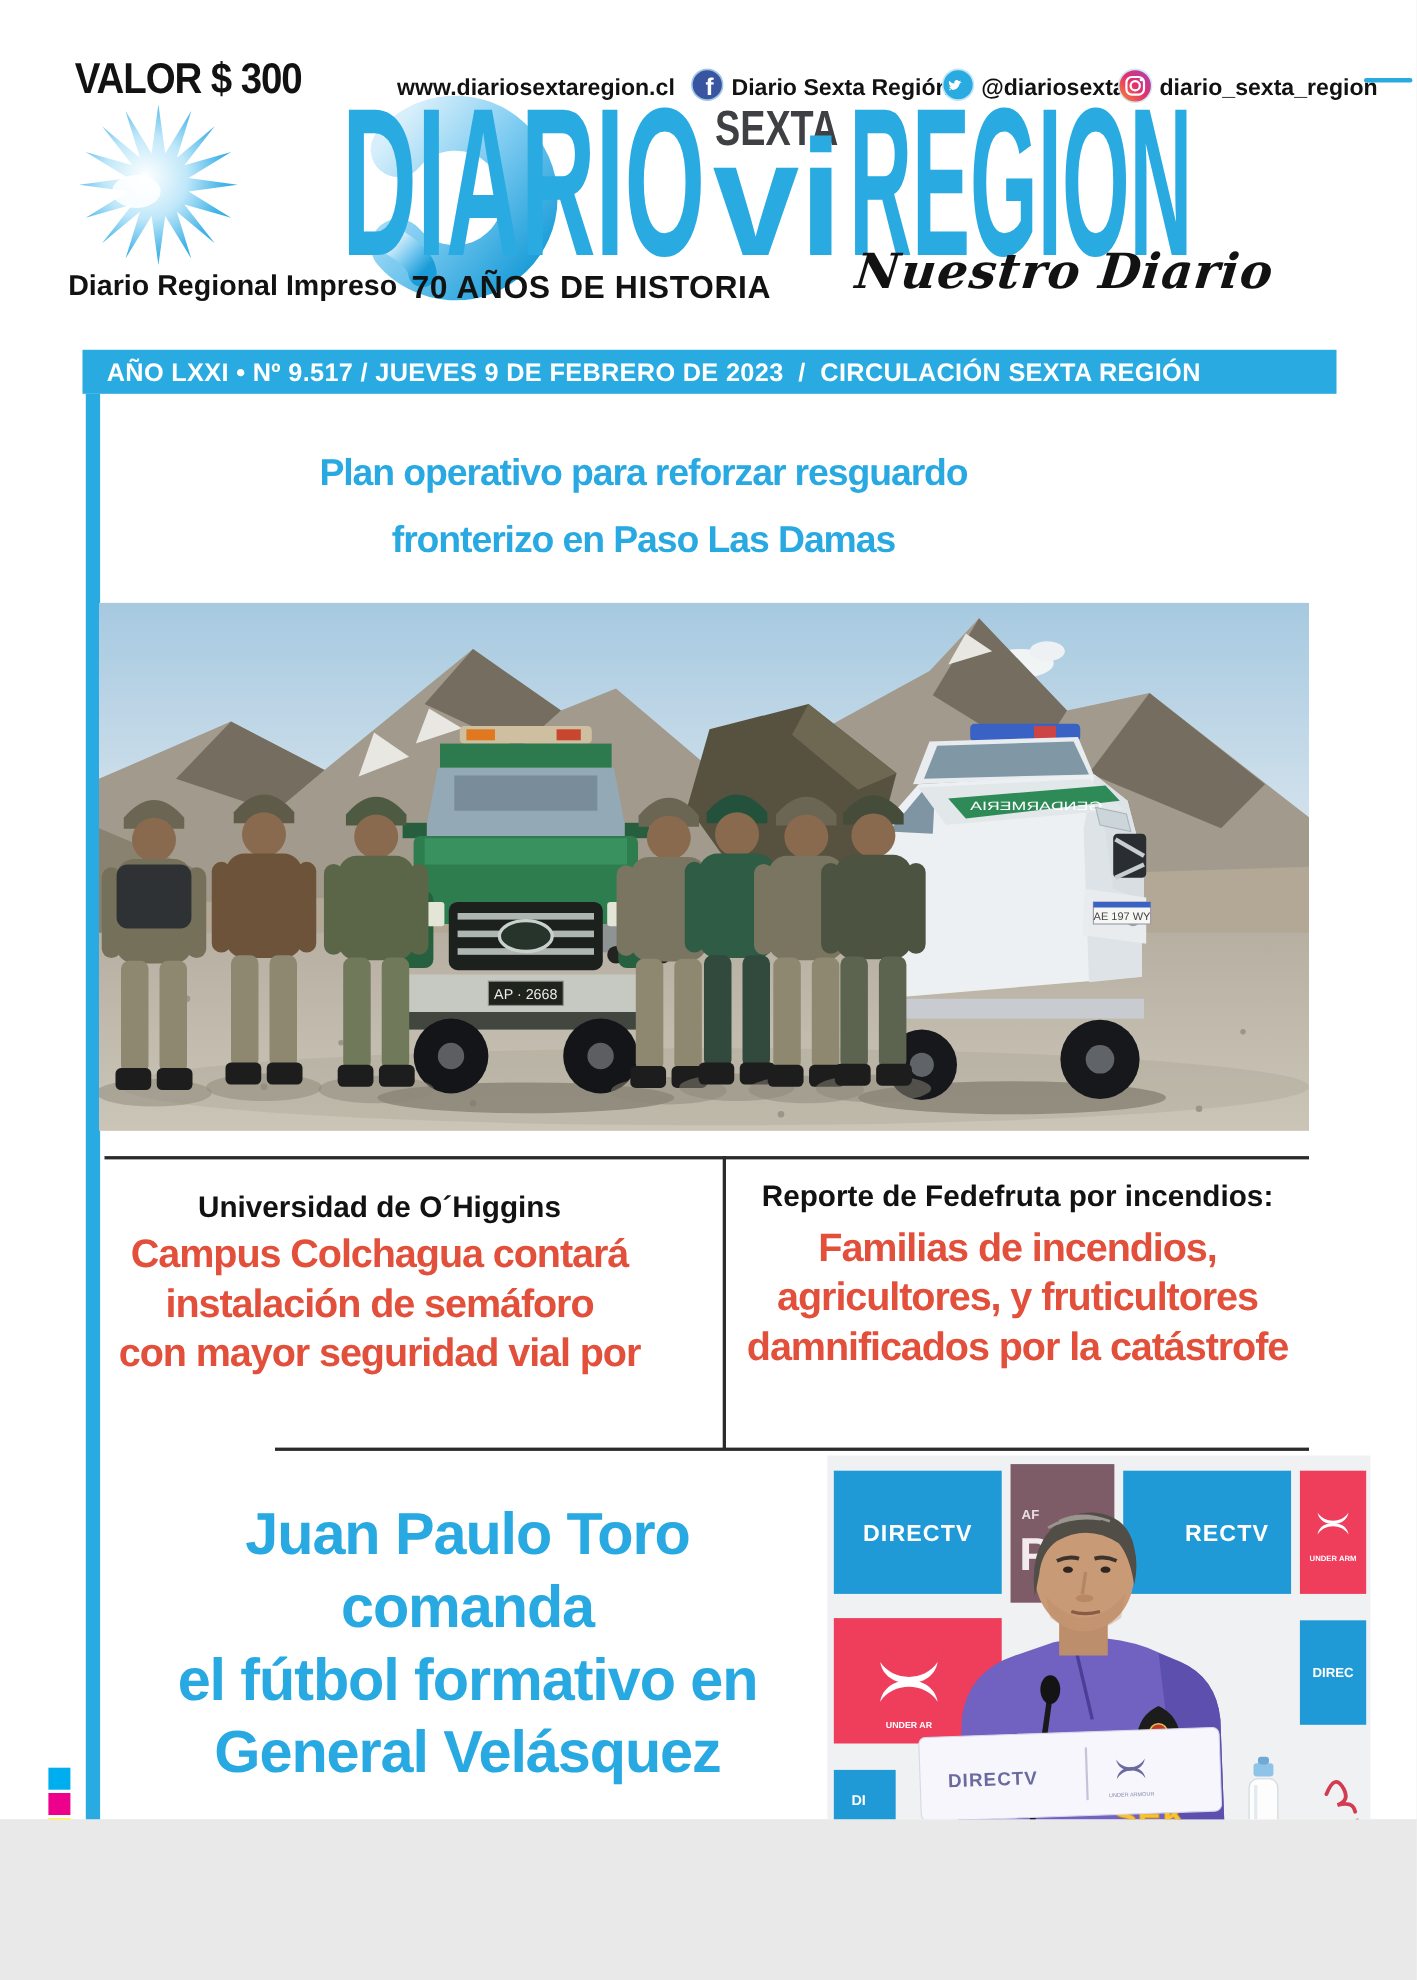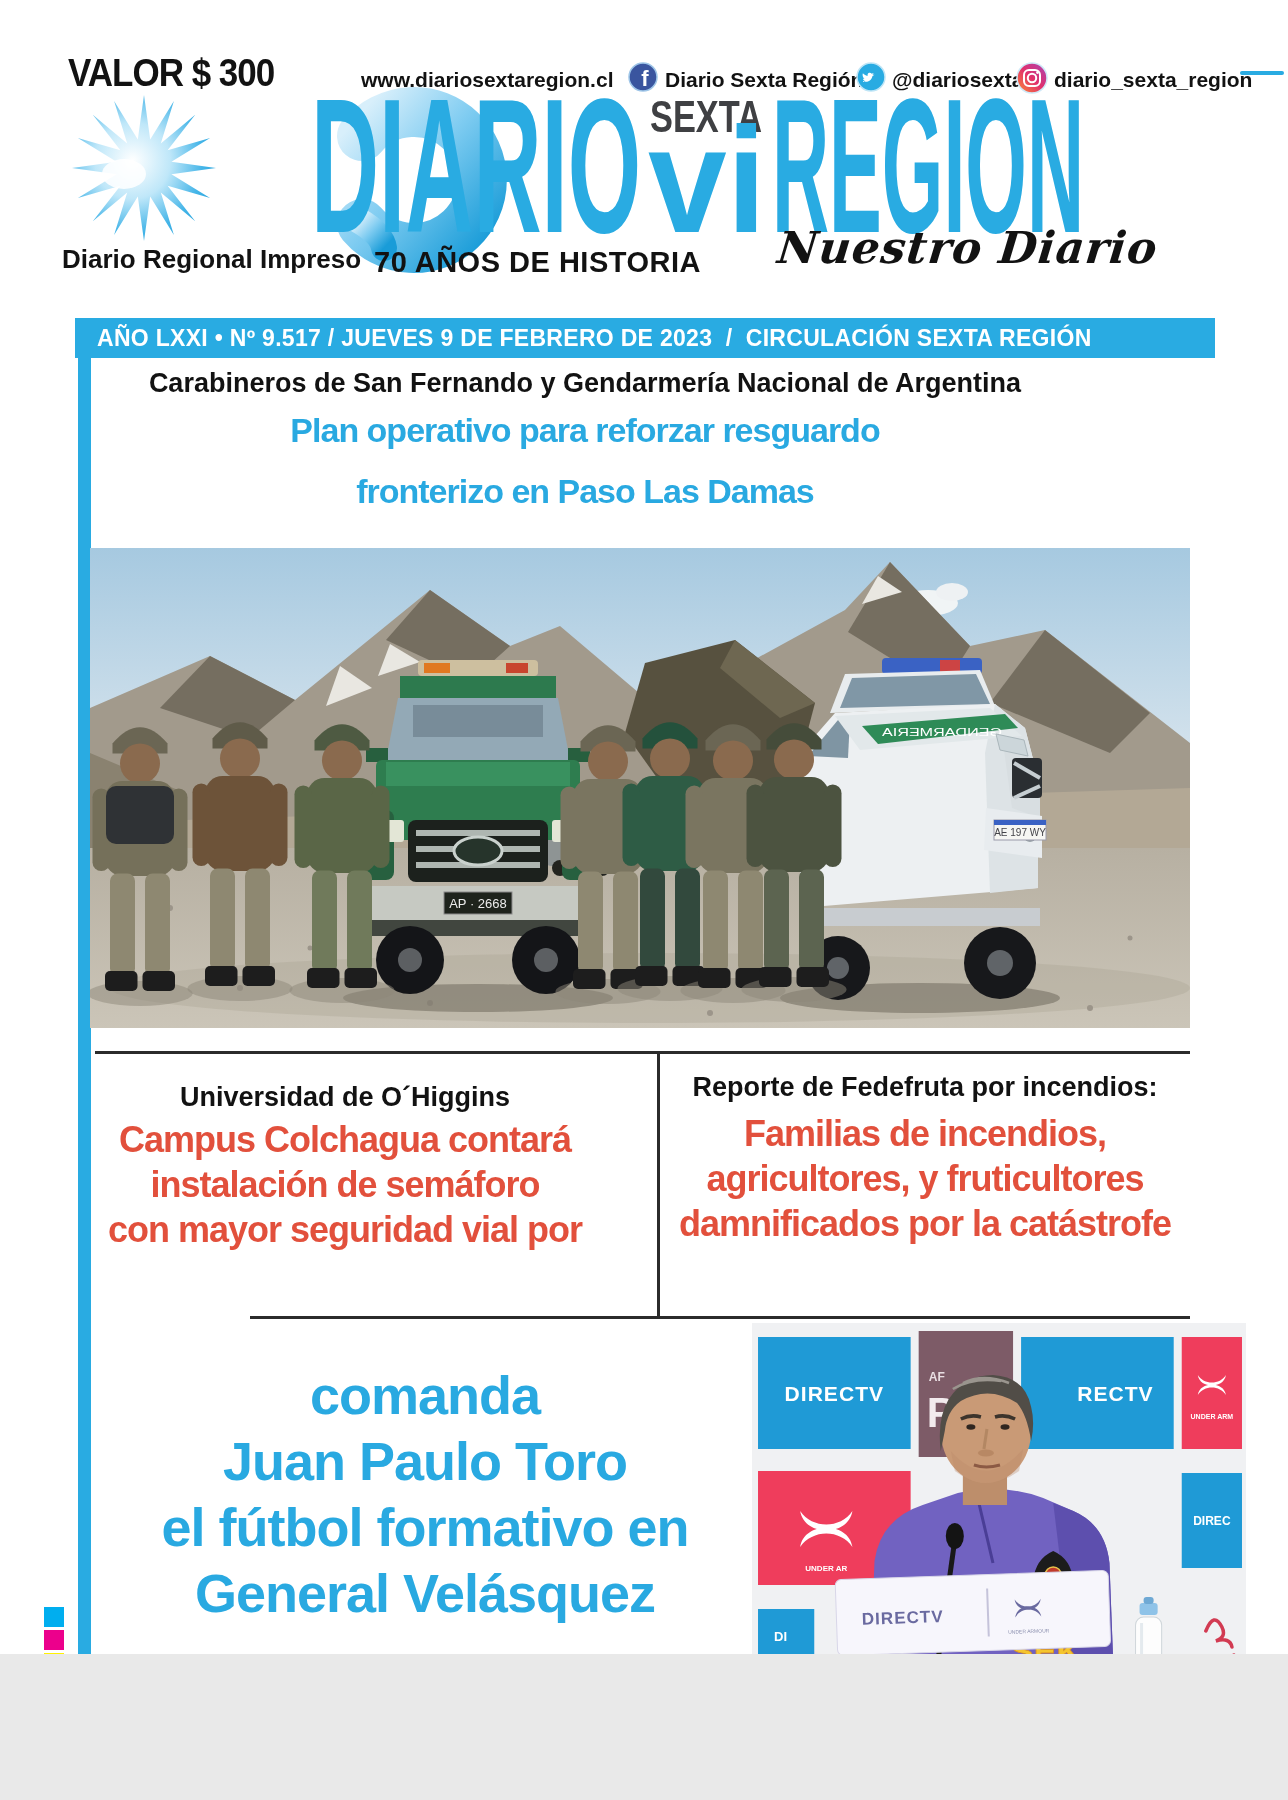--- a/index.html
+++ b/index.html
@@ -96,21 +96,20 @@
     <text x="714" y="150" font-size="192" font-weight="700" fill="#29ABE2" textLength="312" lengthAdjust="spacingAndGlyphs">REGION</text>
   </svg>
 
   <div class="abs tagline" style="left:778px;top:222px;">Nuestro Diario</div>
   <div class="abs mh-left" style="left:62px;top:244px;">Diario Regional Impreso</div>
   <div class="abs mh-center" style="left:374px;top:246px;">70 AÑOS DE HISTORIA</div>
 
   <div class="abs dateline" style="left:75px;top:318px;width:1118px;height:40px;">AÑO LXXI • Nº 9.517 / JUEVES 9 DE FEBRERO DE 2023  /  CIRCULACIÓN SEXTA REGIÓN</div>
   <div class="abs leftbar" style="left:78px;top:358px;width:13px;height:1317px;"></div>
 
-  <div class="abs kicker" style="left:90px;top:368px;width:990px;">Carabineros de San Fernando y Gendarmería Nacional de Argentina</div>
   <div class="abs headline-cyan lead-head" style="left:90px;top:400px;width:990px;">
     <div>Plan operativo para reforzar resguardo</div>
     <div>fronterizo en Paso Las Damas</div>
   </div>
 
   <svg class="abs" style="left:90px;top:548px;" width="1100" height="480" viewBox="0 0 1100 480" preserveAspectRatio="none">
     <defs>
       <linearGradient id="skyG" x1="0" y1="0" x2="0" y2="1">
         <stop offset="0" stop-color="#a6c9e0"></stop>
           <stop offset="1" stop-color="#e9eef2"></stop>
@@ -260,22 +259,22 @@
   <div class="abs" style="left:662px;top:1072px;width:526px;">
     <div class="kicker">Reporte de Fedefruta por incendios:</div>
     <div class="red-head" style="margin-top:8px;">
       <div>Familias de incendios,</div>
       <div>agricultores, y fruticultores</div>
       <div>damnificados por la catástrofe</div>
     </div>
   </div>
 
   <div class="abs headline-cyan bottom-head" style="left:95px;top:1362px;width:660px;">
+    <div>Juan Paulo Toro</div>
     <div>comanda</div>
-    <div>Juan Paulo Toro</div>
     <div>el fútbol formativo en</div>
     <div>General Velásquez</div>
   </div>
 
   <svg class="abs" style="left:752px;top:1323px;" width="494" height="345" viewBox="0 0 492 345" preserveAspectRatio="none">
     <rect x="0" y="0" width="492" height="345" fill="#f0f1f3"></rect>
 
     <rect x="6" y="14" width="152" height="112" fill="#1f9ad6"></rect>
     <text x="82" y="78" font-size="21" font-weight="700" fill="#ffffff" text-anchor="middle" letter-spacing="1">DIRECTV</text>
     <rect x="166" y="8" width="94" height="126" fill="#7d5b67"></rect>

